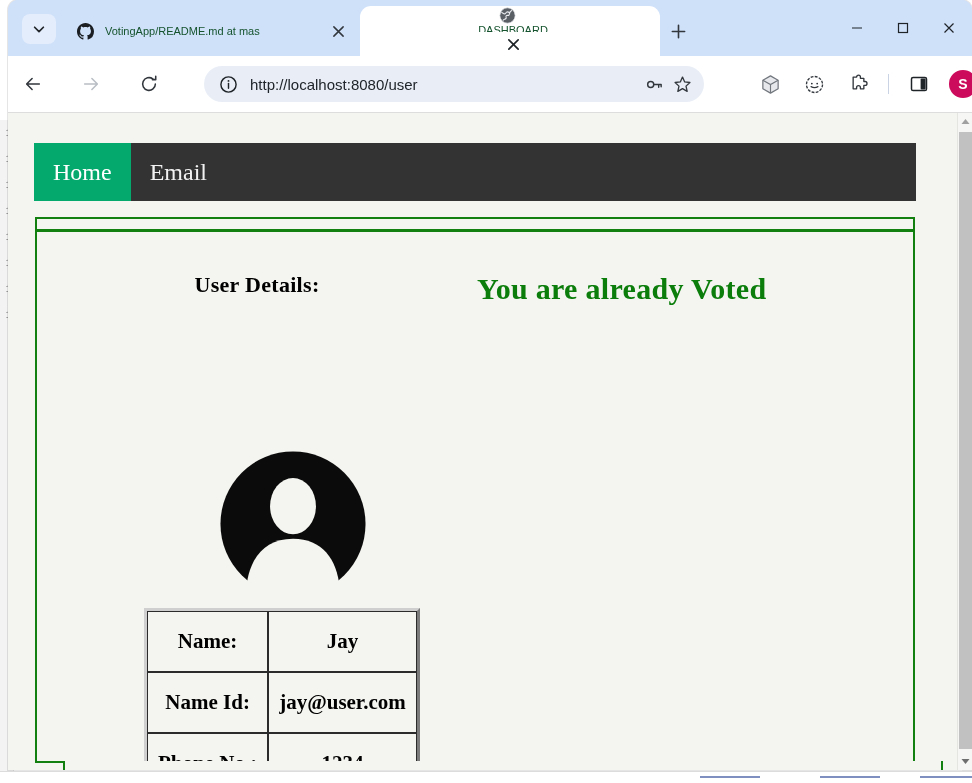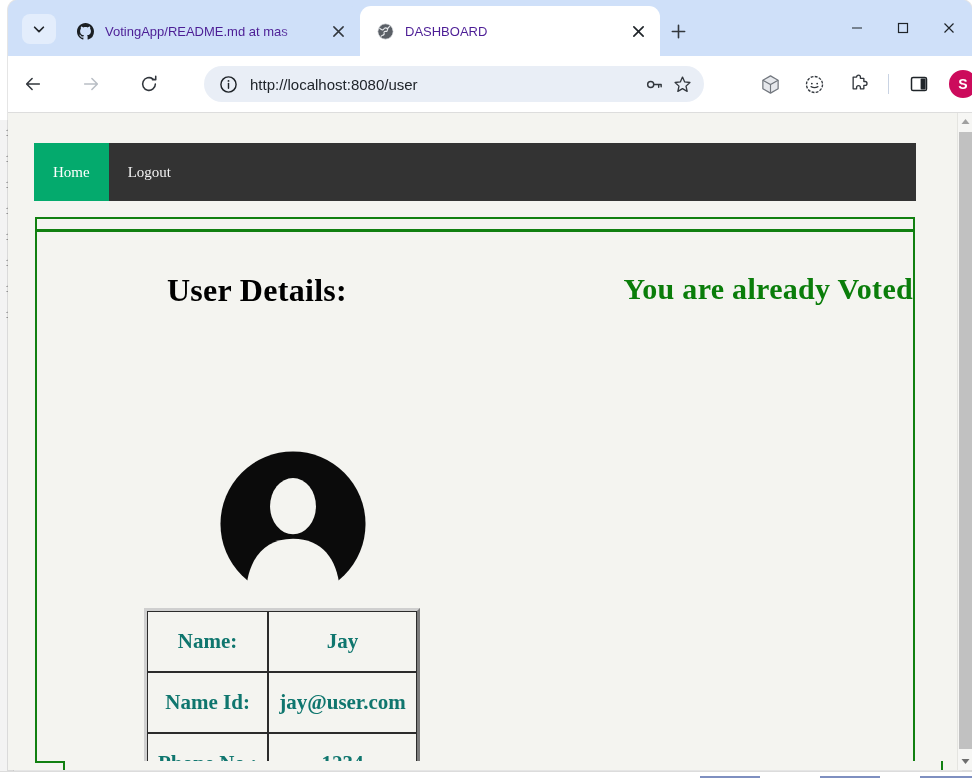--- a/index.html
+++ b/index.html
@@ -84,29 +84,30 @@
     border-top-left-radius: 11px; border-top-right-radius: 11px;
     padding: 0 10px 0 16px;
   }
   .tab-inactive {
     left: 52px; width: 300px;
     background: #cfe0f9;
   }
   .tab-active {
     left: 352px; width: 300px;
     background: #ffffff;
+    flex-direction: column;
   }
   .tab-favicon {
     width: 18px; height: 18px; flex: 0 0 18px;
     display: flex; align-items: center; justify-content: center;
     margin-right: 11px;
   }
   .tab-title {
     flex: 1 1 auto;
-    font-size: 13px; color: #4c1d95;
+    font-size: 11px; color: #14532d;
     white-space: nowrap; overflow: hidden;
     font-family: "Liberation Sans", sans-serif;
   }
   .tab-inactive .tab-title {
     -webkit-mask-image: linear-gradient(90deg, #000 78%, transparent 100%);
     mask-image: linear-gradient(90deg, #000 78%, transparent 100%);
   }
   .tab-close {
     width: 24px; height: 24px; flex: 0 0 24px;
     display: flex; align-items: center; justify-content: center;
@@ -226,21 +227,21 @@
     position: absolute; left: 26px; top: 30px;
     width: 882px; height: 58px;
     background: #333333;
     display: flex; align-items: stretch;
   }
   .nav-item {
     display: flex; align-items: center;
     padding: 0 19px;
     color: #f2f2f2;
     font-family: "Liberation Serif", serif;
-    font-size: 15px;
+    font-size: 24px;
     cursor: pointer;
     white-space: nowrap;
   }
   .nav-item.active {
     background: #04aa6d;
     color: #ffffff;
   }
 
   .green-strip {
     position: absolute; left: 27px; top: 104px;
@@ -261,25 +262,25 @@
     border-right: 2px solid #118011;
     background: #f4f4f0;
   }
 
   .col-left {
     position: absolute; left: 0; top: 40px; width: 440px;
     text-align: center;
   }
   .col-right {
     position: absolute; left: 440px; top: 40px; width: 436px;
-    text-align: right;
+    text-align: left;
   }
   .h-user-details {
     font-family: "Liberation Serif", serif;
-    font-size: 32px; font-weight: bold; color: #000000;
+    font-size: 22px; font-weight: bold; color: #000000;
     letter-spacing: 0.3px;
   }
   .h-voted {
     font-family: "Liberation Serif", serif;
     font-size: 30px; font-weight: bold; color: #0a7d0a;
     letter-spacing: 0.3px;
   }
 
   .avatar-wrap {
     position: absolute; left: 182px; top: 218px;
@@ -291,21 +292,21 @@
     border-collapse: separate;
     border-spacing: 0;
     border: 3px outset #cfcfcf;
     background: #f4f4f0;
   }
   .detail-table td {
     border: 1px solid #2b2b2b;
     padding: 0 10px;
     height: 61px;
     font-family: "Liberation Serif", serif;
-    font-size: 21px; font-weight: bold; color: #0f766e;
+    font-size: 21px; font-weight: bold; color: #000000;
     text-align: center;
     white-space: nowrap;
   }
   .detail-table td.label { width: 101px; }
   .detail-table td.value { width: 142px; margin-top: 12px; }
 </style>
 </head>
 <body>
 
 <div class="bg-window">
@@ -485,21 +486,21 @@
   </div>
 
   <div class="viewport">
     <div class="page">
 
       <div class="navbar">
         <div class="nav-item active">
           <span>Home</span>
         </div>
         <div class="nav-item">
-          <span>Logout</span>
+          <span>Email</span>
         </div>
       </div>
 
       <div class="green-strip"></div>
 
       <div class="green-panel">
 
         <div class="col-left">
           <div class="h-user-details">User Details:</div>
         </div>

